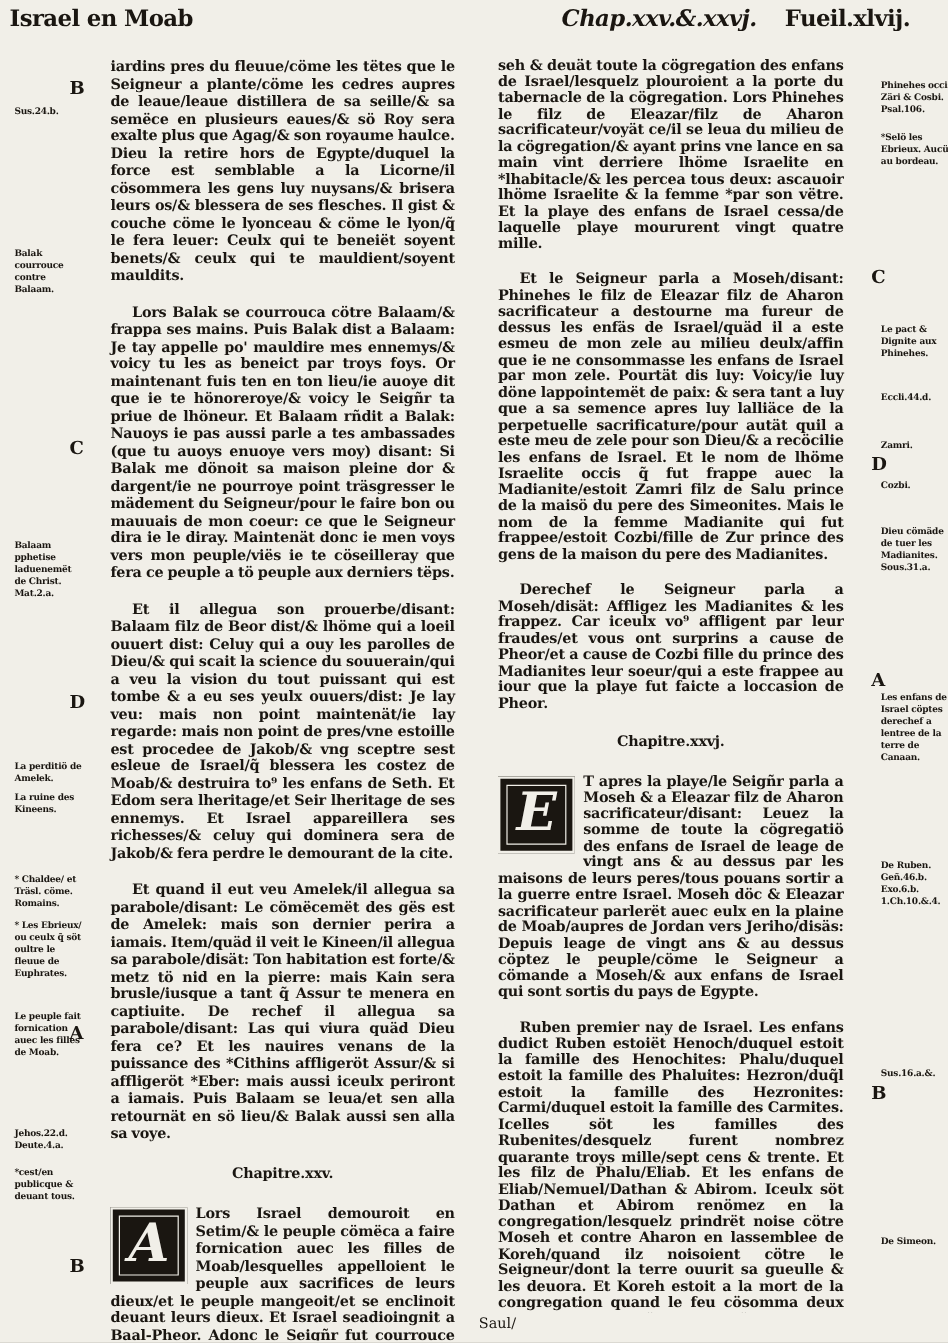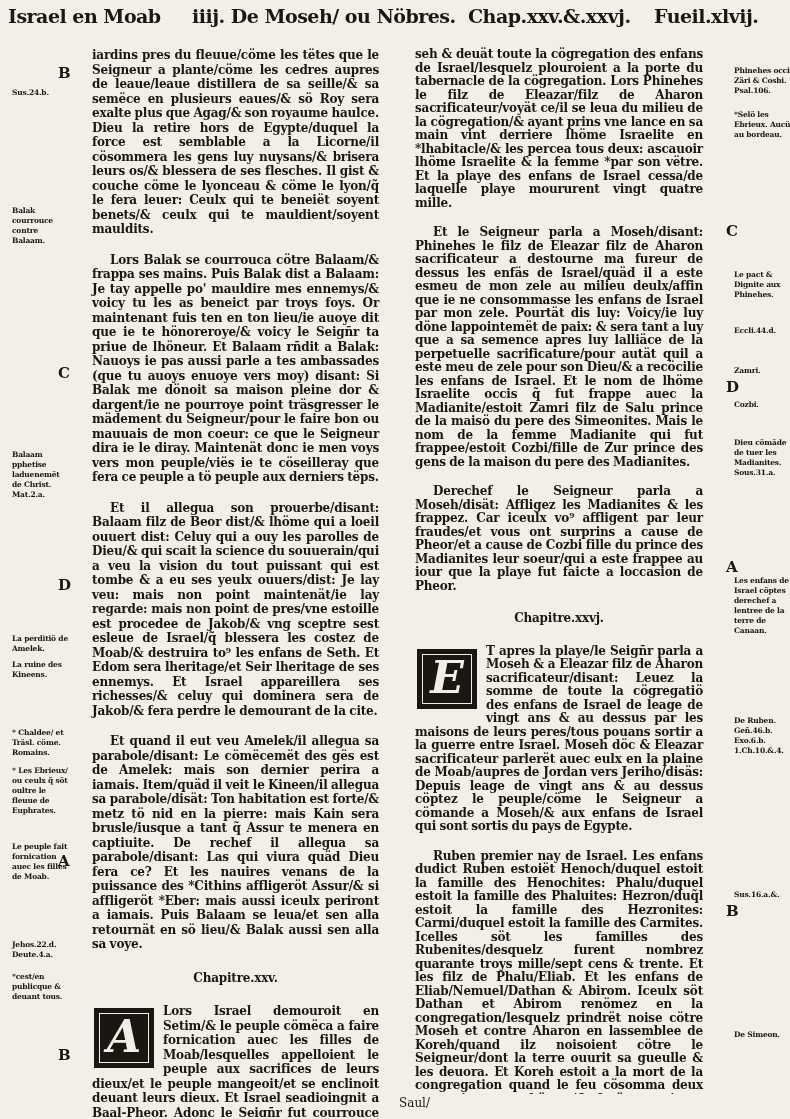--- a/index.html
+++ b/index.html
@@ -2,21 +2,21 @@
 <html><head>
 <meta charset="utf-8">
 <style>
   html,body{margin:0;padding:0;background:#b9b6af;}
   .page{position:relative;width:790px;height:1119px;background:#f1efe8;overflow:hidden;
         font-family:"DejaVu Serif",serif;color:#1a1611;}
   .hdr{position:absolute;top:5px;font-weight:bold;font-size:19px;white-space:nowrap;
        letter-spacing:-0.5px;}
   .hdr-run{left:8px;text-align:center;}
   .hdr-book{left:192px;}
-  .hdr-chap{left:468px;}
+  .hdr-chap{left:468px;font-style:italic;}
   .hdr-folio{left:654px;}
   .col{position:absolute;top:32px;text-align:justify;font-size:12px;font-weight:bold;
        letter-spacing:-0.2px;word-spacing:-0.5px;overflow:hidden;}
   .col-left{left:76px;width:319px;height:1085px;line-height:14.5px;}
   .col-right{left:399px;width:320px;height:1062px;line-height:13.5px;}
   .para{margin:16px;}
   .para.indent{text-indent:1.5em;}
   .chapter-heading{text-align:center;font-weight:bold;margin:19px 0;}
   .woodcut{float:left;width:64px;height:64px;background:#1a1611;color:#f1efe8;
            font-size:44px;line-height:62px;text-align:center;margin:2px 7px 2px 0;
@@ -32,21 +32,20 @@
   .margin-right .section-letter{left:4px;}
   .catchword{position:absolute;left:399px;top:1096px;width:318px;text-align:left;
              font-size:12px;font-weight:normal;}
 </style>
 </head>
 <body>
 
 <div class="page" style="background: rgb(241, 239, 232); color: rgb(26, 22, 17);">
 
   <span class="hdr hdr-run">Israel en Moab</span>
-  <span class="hdr hdr-book">iiij. De Moseh/ ou Nöbres.</span>
   <span class="hdr hdr-chap">Chap.xxv.&amp;.xxvj.</span>
   <span class="hdr hdr-folio">Fueil.xlvij.</span>
 
   <div class="col col-left" id="col-left">
       <p class="para">iardins pres du fleuue/cöme les tëtes que le Seigneur a plante/cöme les cedres aupres de leaue/leaue distillera de sa seille/&amp; sa semëce en plusieurs eaues/&amp; sö Roy sera exalte plus que Agag/&amp; son royaume haulce. Dieu la retire hors de Egypte/duquel la force est semblable a la Licorne/il cösommera les gens luy nuysans/&amp; brisera leurs os/&amp; blessera de ses flesches. Il gist &amp; couche cöme le lyonceau &amp; cöme le lyon/q̃ le fera leuer: Ceulx qui te beneiët soyent benets/&amp; ceulx qui te mauldient/soyent mauldits.</p>
       <p class="para indent">Lors Balak se courrouca cötre Balaam/&amp; frappa ses mains. Puis Balak dist a Balaam: Je tay appelle po' mauldire mes ennemys/&amp; voicy tu les as beneict par troys foys. Or maintenant fuis ten en ton lieu/ie auoye dit que ie te hönoreroye/&amp; voicy le Seigñr ta priue de lhöneur. Et Balaam rñdit a Balak: Nauoys ie pas aussi parle a tes ambassades (que tu auoys enuoye vers moy) disant: Si Balak me dönoit sa maison pleine dor &amp; dargent/ie ne pourroye point träsgresser le mädement du Seigneur/pour le faire bon ou mauuais de mon coeur: ce que le Seigneur dira ie le diray. Maintenät donc ie men voys vers mon peuple/viës ie te cöseilleray que fera ce peuple a tö peuple aux derniers tëps.</p>
       <p class="para indent">Et il allegua son prouerbe/disant: Balaam filz de Beor dist/&amp; lhöme qui a loeil ouuert dist: Celuy qui a ouy les parolles de Dieu/&amp; qui scait la science du souuerain/qui a veu la vision du tout puissant qui est tombe &amp; a eu ses yeulx ouuers/dist: Je lay veu: mais non point maintenät/ie lay regarde: mais non point de pres/vne estoille est procedee de Jakob/&amp; vng sceptre sest esleue de Israel/q̃ blessera les costez de Moab/&amp; destruira to⁹ les enfans de Seth. Et Edom sera lheritage/et Seir lheritage de ses ennemys. Et Israel appareillera ses richesses/&amp; celuy qui dominera sera de Jakob/&amp; fera perdre le demourant de la cite.</p>
       <p class="para indent">Et quand il eut veu Amelek/il allegua sa parabole/disant: Le cömëcemët des gës est de Amelek: mais son dernier perira a iamais. Item/quäd il veit le Kineen/il allegua sa parabole/disät: Ton habitation est forte/&amp; metz tö nid en la pierre: mais Kain sera brusle/iusque a tant q̃ Assur te menera en captiuite. De rechef il allegua sa parabole/disant: Las qui viura quäd Dieu fera ce? Et les nauires venans de la puissance des *Cithins affligeröt Assur/&amp; si affligeröt *Eber: mais aussi iceulx periront a iamais. Puis Balaam se leua/et sen alla retournät en sö lieu/&amp; Balak aussi sen alla sa voye.</p>
       <div class="chapter-heading">Chapitre.xxv.</div>
       <p class="para"><span class="woodcut">A</span>Lors Israel demouroit en Setim/&amp; le peuple cömëca a faire fornication auec les filles de Moab/lesquelles appelloient le peuple aux sacrifices de leurs dieux/et le peuple mangeoit/et se enclinoit deuant leurs dieux. Et Israel seadioingnit a Baal-Pheor. Adonc le Seigñr fut courrouce contre Israel/&amp; dist a Moseh: Prës tous les princes du peuple &amp; les fais pendre deuät le Seigñr *contre le soleil/affinque lire de la fureur du Seigñr se destourne de Israel. Moseh donc dist aux iuges de Israel: Que vng chascun tue ses hömes qui se sont adioinctz a Baal-Pheor.</p>

